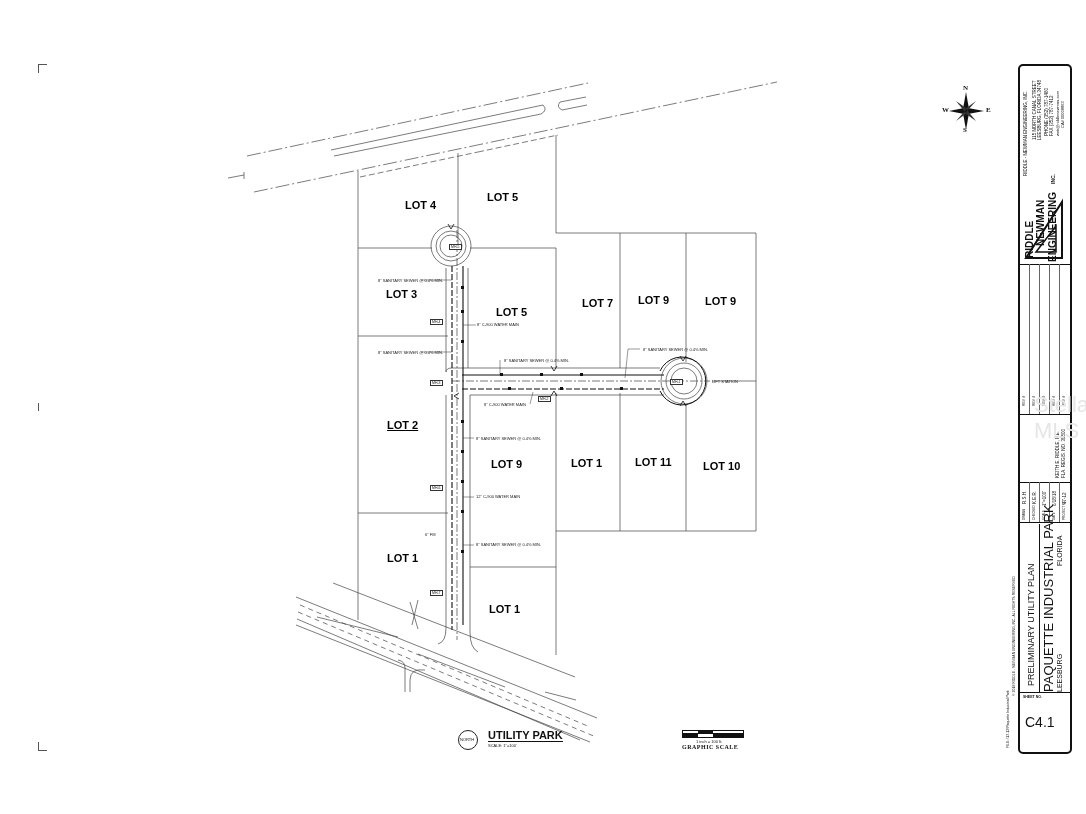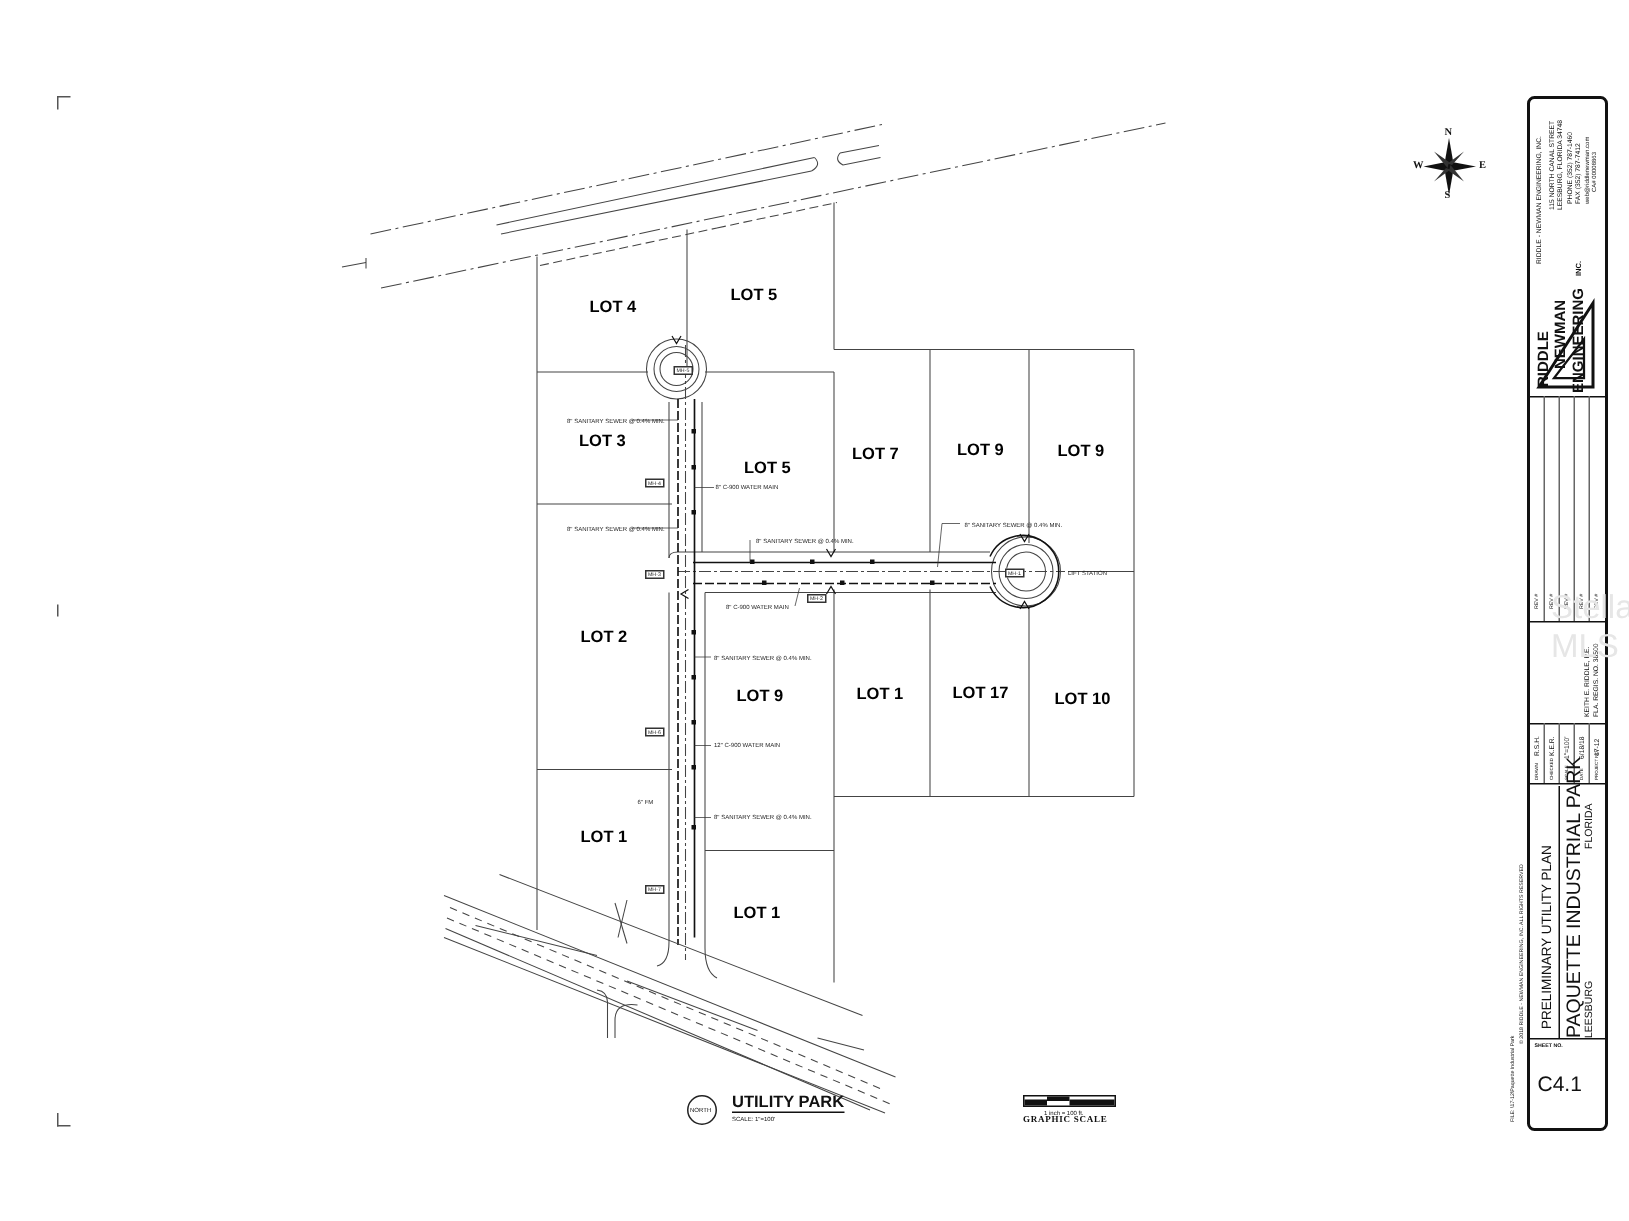--- a/index.html
+++ b/index.html
@@ -130,31 +130,31 @@
     <path d="M425 670 Q410 668 410 680 L410 692"></path>
     <path d="M446 628 Q446 642 438 644"></path>
     <path d="M470 632 Q470 648 478 652"></path>
     <line x1="410" y1="602" x2="418" y2="629"></line>
     <line x1="418" y1="600" x2="412" y2="625"></line>
     <line x1="545" y1="692" x2="576" y2="700"></line>
   </g>
 </svg>
 
 <div id="lots">
-    <span class="lot-label" style="left: 393px; top: 199px;">LOT 4</span>
+    <span class="lot-label" style="left: 405px; top: 199px;">LOT 4</span>
     <span class="lot-label" style="left: 487px; top: 191px;">LOT 5</span>
     <span class="lot-label" style="left: 386px; top: 288px;">LOT 3</span>
     <span class="lot-label" style="left: 496px; top: 306px;">LOT 5</span>
-    <span class="lot-label" style="left: 568px; top: 297px; text-align: center;">LOT 7</span>
+    <span class="lot-label" style="left: 582px; top: 297px; text-align: center;">LOT 7</span>
     <span class="lot-label" style="left: 638px; top: 294px;">LOT 9</span>
     <span class="lot-label" style="left: 705px; top: 295px;">LOT 9</span>
-    <span class="lot-label" style="left: 387px; top: 419px;">LOT 2</span>
+    <span class="lot-label" style="left: 387px; top: 419px; text-decoration: underline;">LOT 2</span>
     <span class="lot-label" style="left: 491px; top: 458px;">LOT 9</span>
     <span class="lot-label" style="left: 571px; top: 457px;">LOT 1</span>
-    <span class="lot-label" style="left: 635px; top: 456px;">LOT 17</span>
+    <span class="lot-label" style="left: 635px; top: 456px;">LOT 11</span>
     <span class="lot-label" style="left: 703px; top: 460px;">LOT 10</span>
     <span class="lot-label" style="left: 387px; top: 552px;">LOT 1</span>
     <span class="lot-label" style="left: 489px; top: 603px;">LOT 1</span>
   </div>
 
 <div id="annotations">
     <span class="note" style="left: 378px; top: 278px;">8" SANITARY SEWER @ 0.4% MIN.</span>
     <span class="note" style="left: 477px; top: 322px;">8" C-900 WATER MAIN</span>
     <span class="note" style="left: 378px; top: 350px;">8" SANITARY SEWER @ 0.4% MIN.</span>
     <span class="note" style="left: 504px; top: 358px;">8" SANITARY SEWER @ 0.4% MIN.</span>

